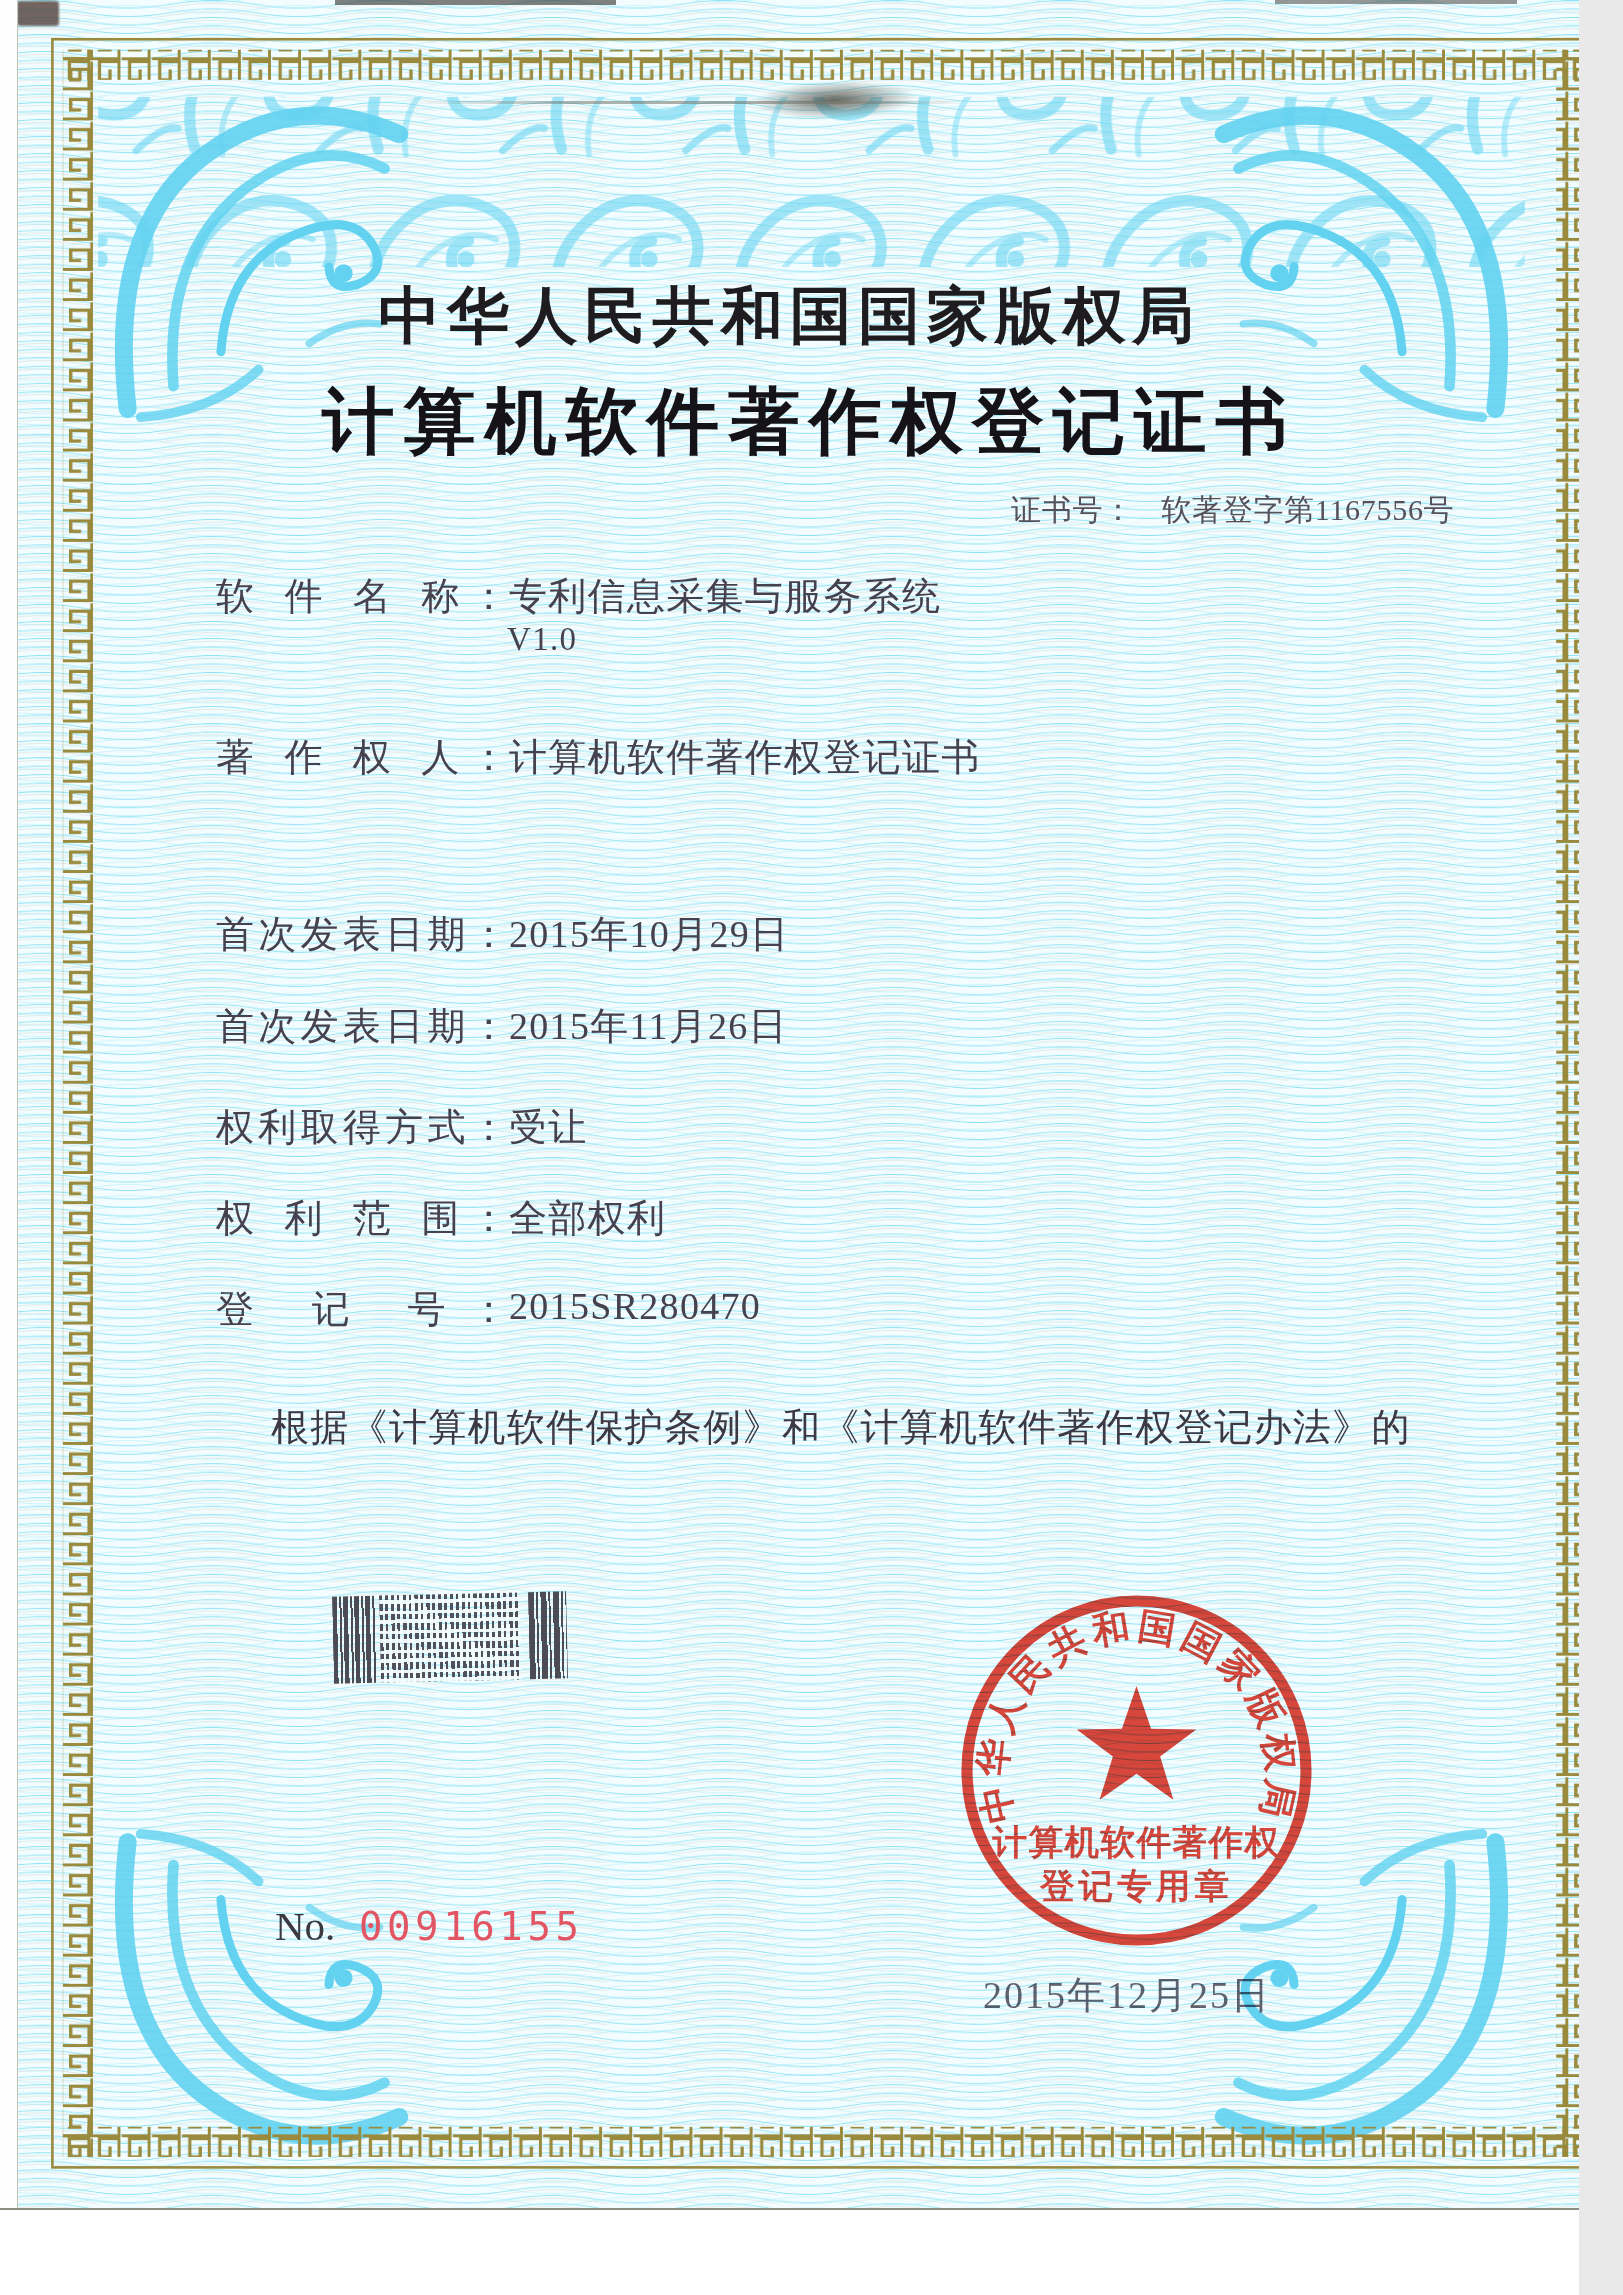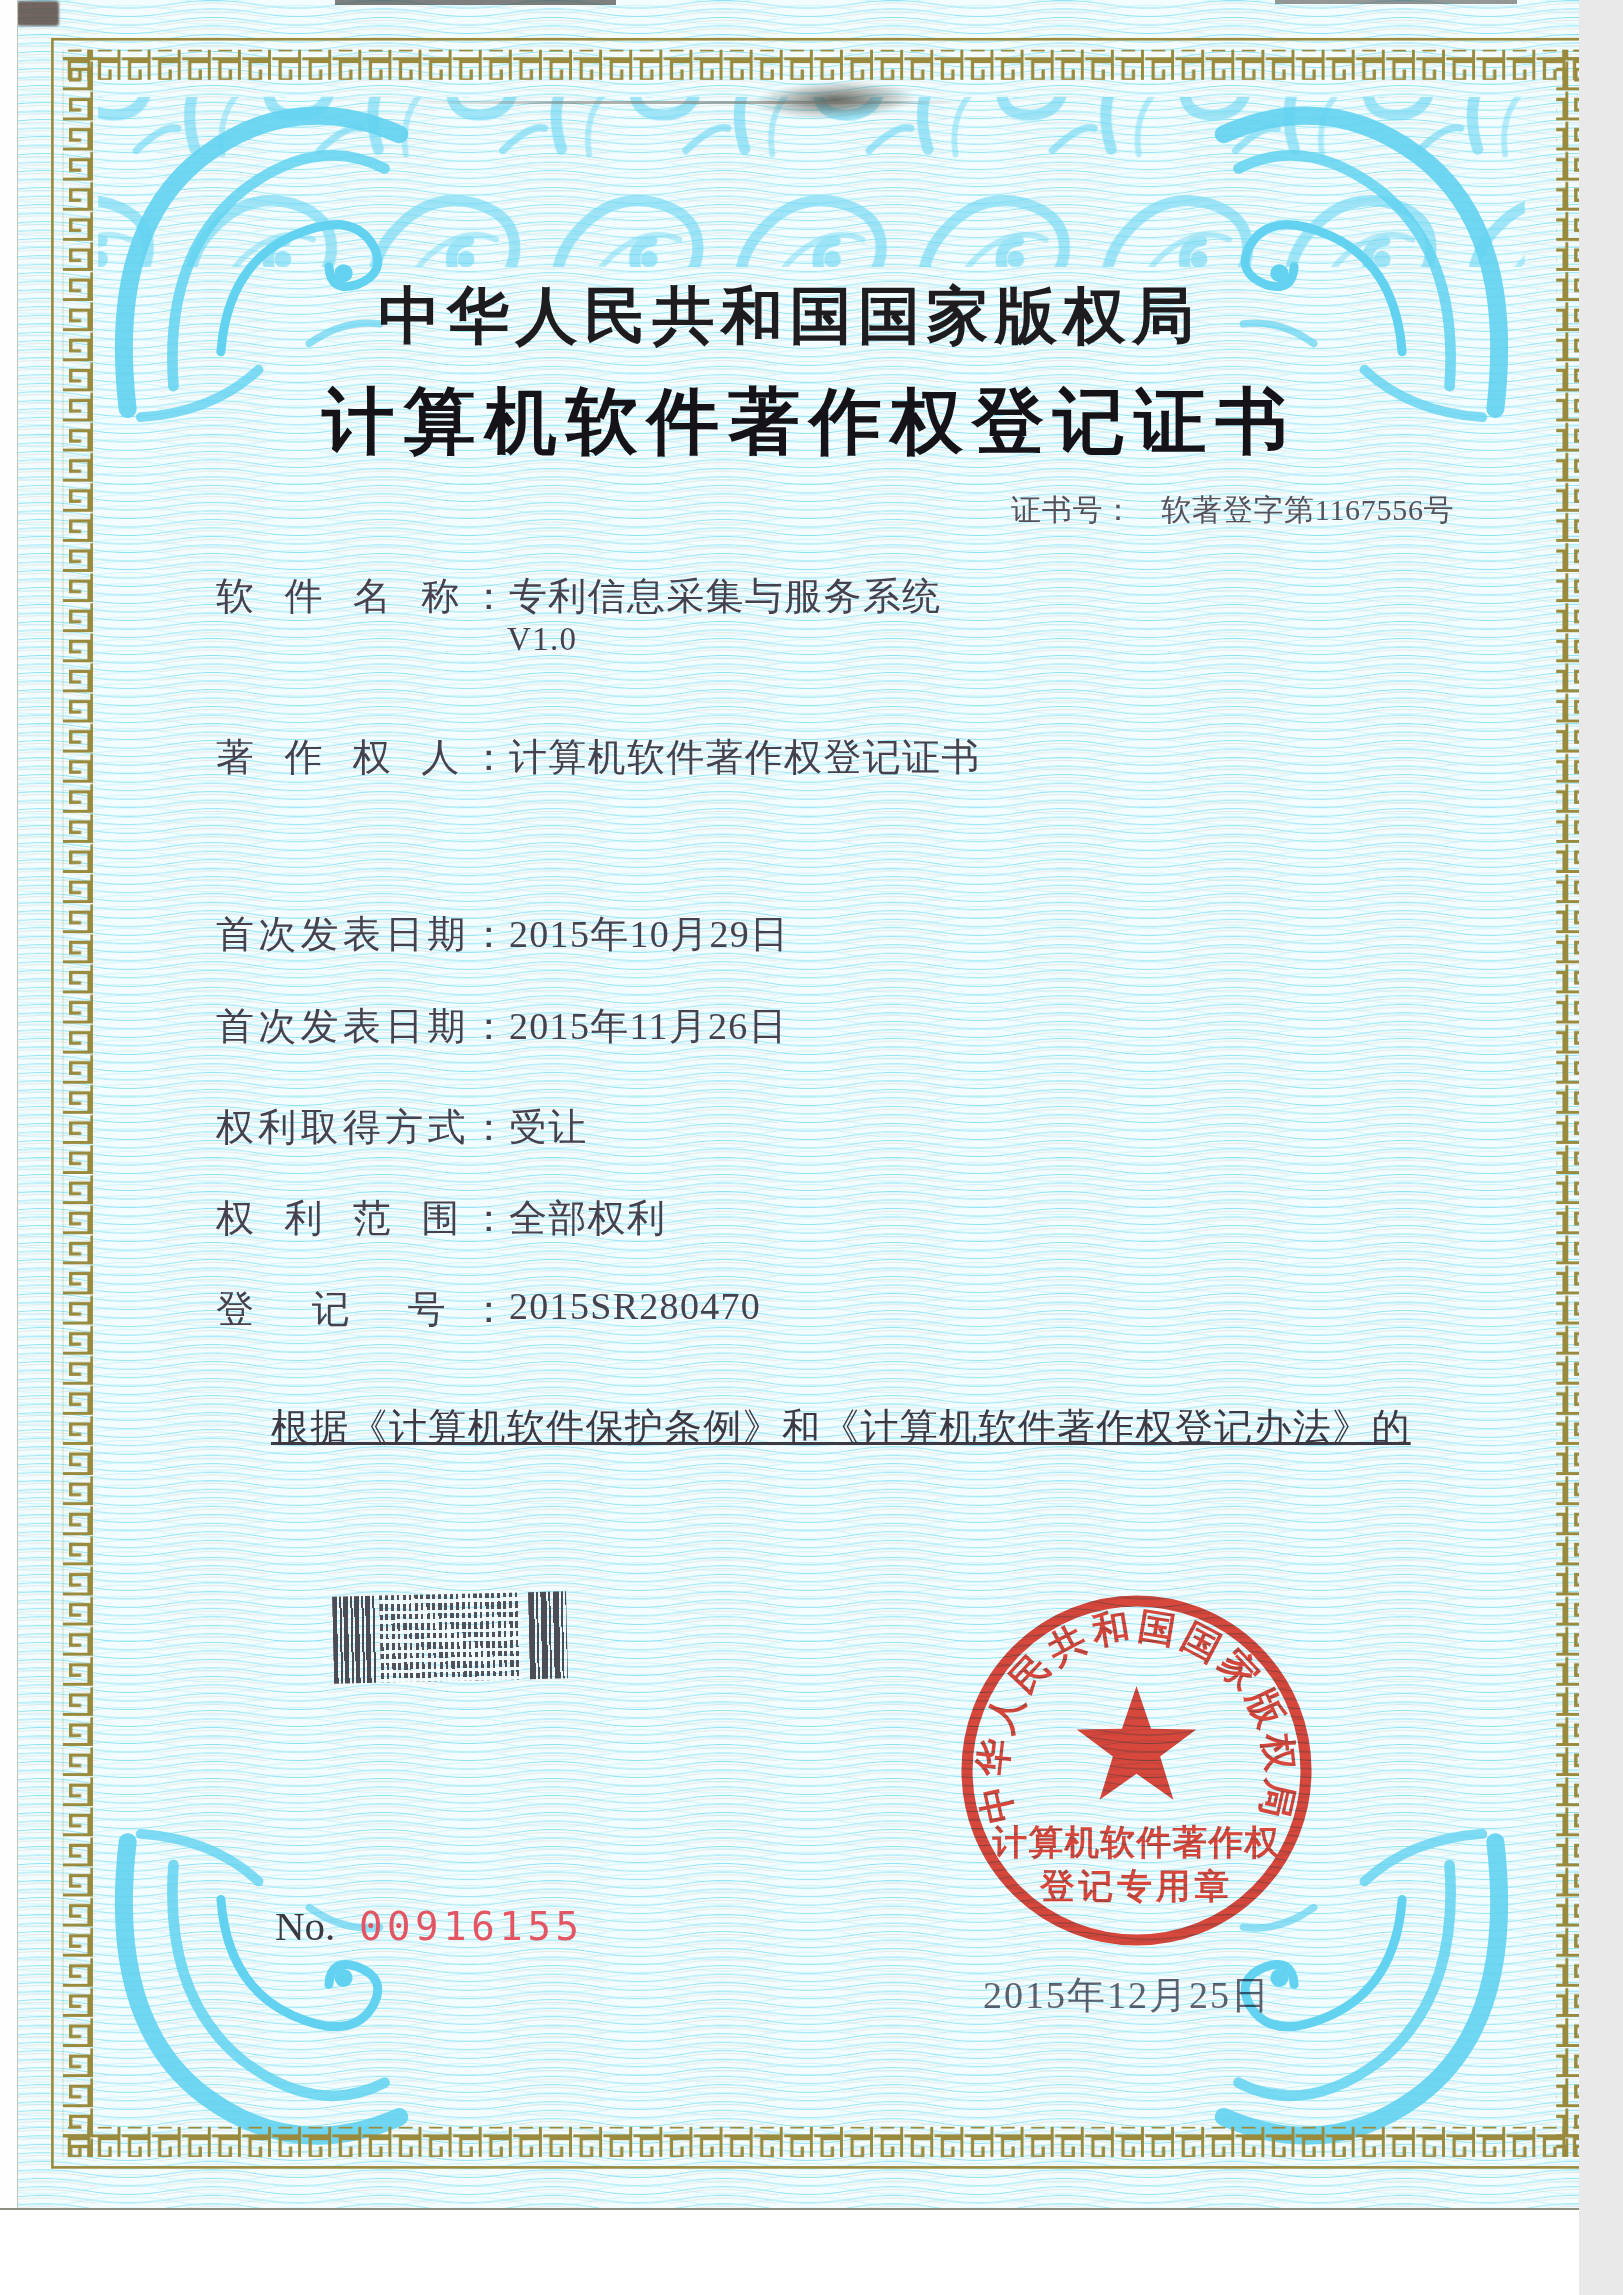--- a/index.html
+++ b/index.html
@@ -22,21 +22,21 @@
   .cert-no .val{margin-left:27.5px;}
   .field-row{left:216px;font-size:38px;color:#46414e;letter-spacing:1.3px;}
   .field-row .lbl{
     display:inline-block;width:293px;
     text-align-last:justify;text-justify:inter-character;
     vertical-align:top;
   }
   .field-row .val{margin-left:0px;}
   .val2-line{left:507px;font-size:33px;color:#46414e;letter-spacing:1.3px;}
   .stmt{left:213px;font-size:38px;color:#3c3844;letter-spacing:1.3px;}
-  .stmt.indent{padding-left:58px;text-decoration:underline;}
+  .stmt.indent{padding-left:58px;}
   .serial{left:275px;top:1902px;font-size:41px;color:#3a3a40;}
   .serial .num{
     font-family:"DejaVu Sans Mono",monospace;font-size:39px;
     color:#e25563;letter-spacing:4.6px;margin-left:23.6px;font-weight:400;
   }
   .seal-date{
     left:983px;top:1970px;font-size:38px;color:#66636f;letter-spacing:2px;
     z-index:4;mix-blend-mode:multiply;
   }
   .barcode{

